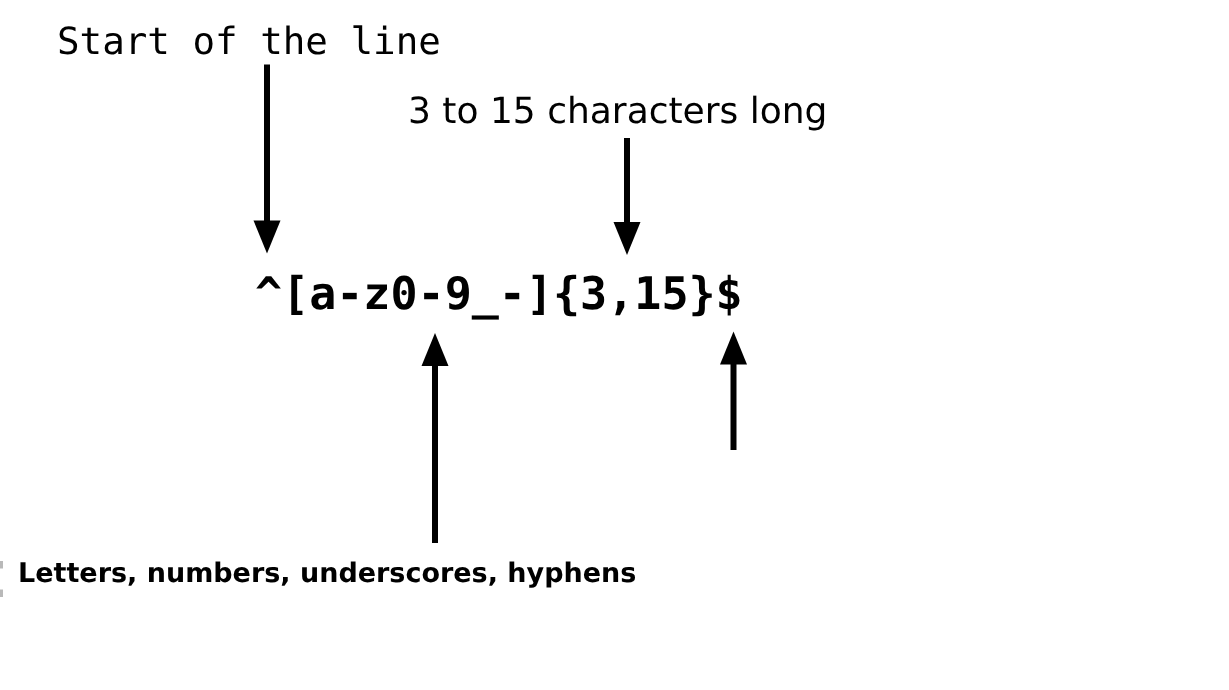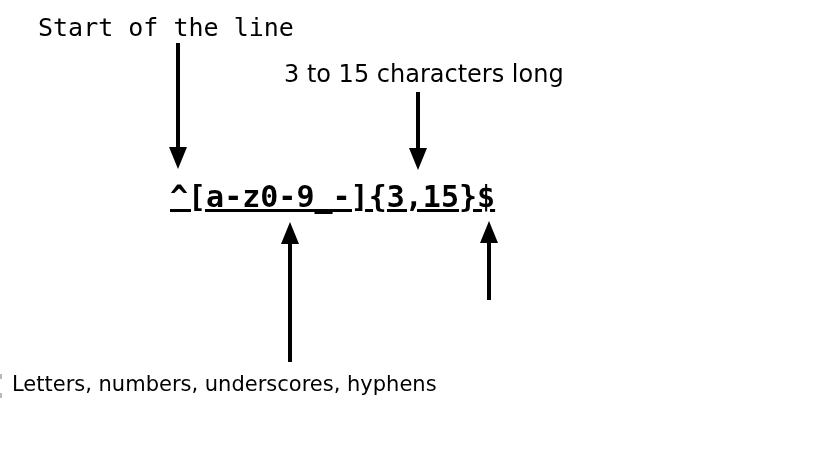--- a/index.html
+++ b/index.html
@@ -16,29 +16,28 @@
     font-family: "DejaVu Sans", "Liberation Sans", sans-serif;
     color: #000000;
   }
   .abs { position: absolute; line-height: 1; white-space: pre; }
 
   .label-mono {
     font-family: "DejaVu Sans Mono", "Liberation Mono", monospace;
     font-size: 25px;
     font-weight: 400;
   }
-  .label-sans-24 { font-size: 24px; font-weight: 400; margin-left: 12px; }
-  .label-sans-25 { font-size: 21px; font-weight: 400; }
+  .label-sans-24 { font-size: 24px; font-weight: 400; }
+  .label-sans-25 { font-size: 18px; font-weight: 700; }
 
   .regex-code {
     font-family: "DejaVu Sans Mono", "Liberation Mono", monospace;
     font-size: 30px;
     font-weight: 700;
     letter-spacing: 0;
-    text-decoration: underline;
   }
 
   .arrow-layer {
     position: absolute;
     left: 0; top: 0;
     width: 819px; height: 460px;
     pointer-events: none;
   }
   .arrow-layer line { stroke: #000000; stroke-width: 4; }
   .arrow-layer polygon { fill: #000000; }

